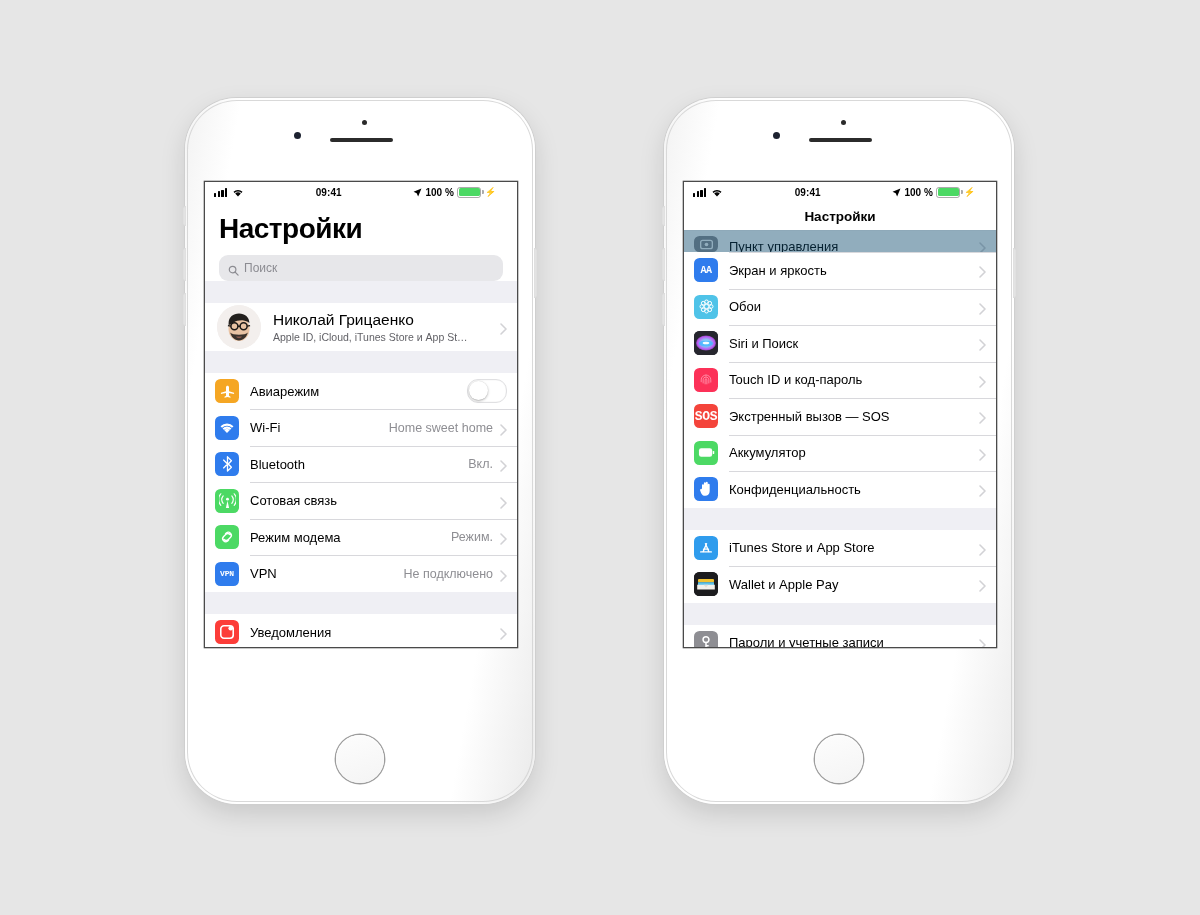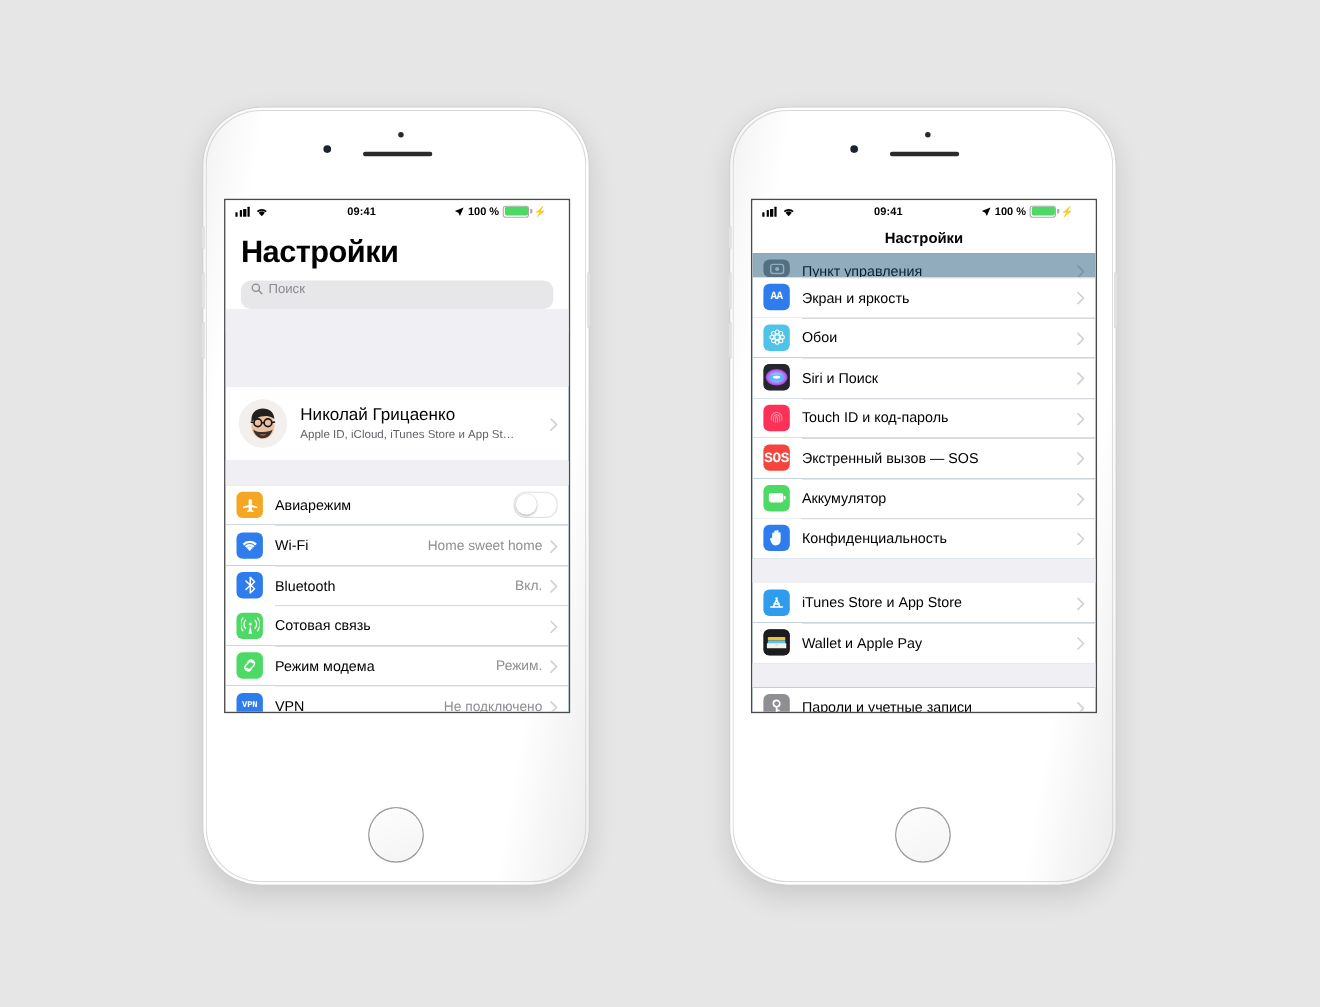--- a/index.html
+++ b/index.html
@@ -123,21 +123,21 @@
   .bolt { font-size: 9px; line-height: 1; color:#000; margin-left:1px;}
 
   
   .lg-header { background: #fff; padding: 12px 14px 0 14px; }
   .lg-title {
     font-size: 28px; font-weight: bold; color: #000;
     letter-spacing: -0.5px; line-height: 1.1;
   }
   .searchbar {
     margin-top: 10px; height: 26px; border-radius: 9px;
-    background: #e7e7ea; display: flex; align-items: flex-start;
+    background: #e7e7ea; display: flex; align-items: center;
     padding: 0 9px; gap: 5px;
   }
   .searchbar .s-icon { width: 11px; height: 11px; flex:none; }
   .searchbar .s-ph { font-size: 12px; color: #8c8c92; }
 
   
   .navbar {
     height: 28px; display:flex; align-items:center; justify-content:center;
     background:#fff; font-size: 13.5px; font-weight: bold; color:#000;
     position: relative; z-index: 3;
@@ -166,21 +166,21 @@
   .row .label {
     margin-left: 11px; font-size: 13px; color:#000; flex: 1;
     white-space: nowrap;
   }
   .row .value { font-size: 12.5px; color: #8e8e93; margin-right: 7px; white-space: nowrap;}
   .chev {
     width:7px; height:12px; margin-right: 10px; flex:none; opacity:.75;
   }
 
   
-  .profile-row { height: 68px; padding-left: 12px; margin-top: 48px; }
+  .profile-row { height: 48px; padding-left: 12px; }
   .avatar {
     width: 44px; height: 44px; border-radius: 50%;
     background: #f1eeec; flex: none; position: relative; overflow: hidden;
   }
   .profile-text { margin-left: 12px; flex: 1; }
   .p-name { font-size: 15.5px; color:#000; line-height: 1.25;}
   .p-sub { font-size: 10.5px; color:#3c3c43; opacity:.82; margin-top:2px;}
 
   
   .toggle {

